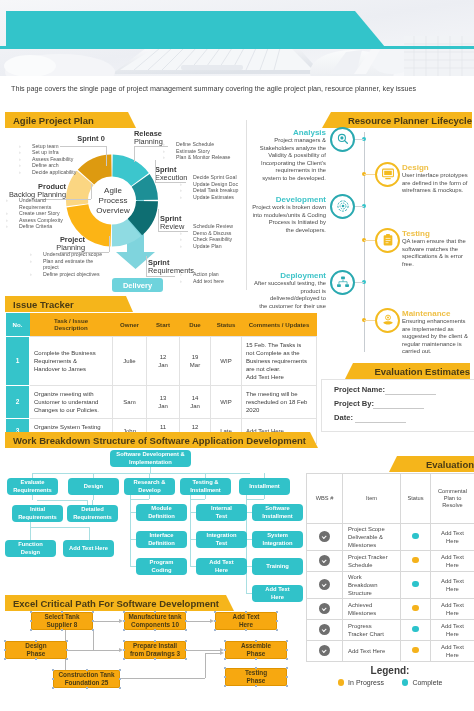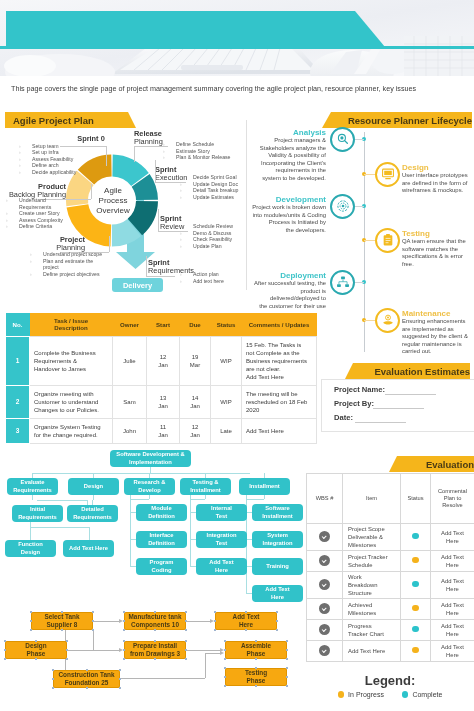--- a/index.html
+++ b/index.html
@@ -98,21 +98,21 @@
      table-layout:fixed;font-size:5.9px;color:#4a4a4a;background:#fff;}
   .evtable th{font-weight:normal;font-size:5.7px;line-height:7px;color:#4a4a4a;
      border:.6px solid #d8d8d8;padding:14px 2px;text-align:center;}
   .evtable td{border:.6px solid #d8d8d8;padding:1px 5px;line-height:8px;vertical-align:middle;height:18px;}
   .evtable td.c{text-align:center;}
   .chk{display:inline-block;width:11px;height:11px;border-radius:50%;background:#6f6f6f;position:relative;}
   .chk:after{content:"";position:absolute;left:3px;top:4.3px;width:3.2px;height:1.6px;
      border-left:1.1px solid #fff;border-bottom:1.1px solid #fff;transform:rotate(-45deg);}
   .dot{display:inline-block;width:6.5px;height:6.5px;border-radius:50%;}
   .legend{position:absolute;left:306px;top:665px;width:168px;text-align:center;}
-  .legend .lt{font-size:13px;font-weight:bold;color:#3c3c3c;margin-top:8px;}
+  .legend .lt{font-size:10px;font-weight:bold;color:#3c3c3c;}
   .legend .lr{margin-top:3px;font-size:7px;color:#3c3c3c;display:flex;justify-content:center;gap:18px;align-items:center;}
   .legend .li{display:flex;align-items:center;gap:4px;}
 </style>
 </head>
 <body>
 
 <div class="page">
 
   <div class="hero">
     <div class="hero-photo">
@@ -378,20 +378,23 @@
       <h4 class="y" style="left: 146px; width: 75px; top: 197px;">Maintenance</h4>
       <p style="left: 146px; width: 78px; top: 206px;">
         <span style="display:block">Ensuring enhancements</span>
         <span style="display:block">are implemented as</span>
         <span style="display:block">suggested by the client &amp;</span>
         <span style="display:block">regular maintenance is</span>
         <span style="display:block">carried out.</span>
       </p>
     </div>
 
+  <div class="tab l it-tab">
+    <span>Issue Tracker</span>
+  </div>
   <table class="ittable">
     <colgroup>
         <col style="width:24px">
         <col style="width:83px">
         <col style="width:34px">
         <col style="width:33px">
         <col style="width:31px">
         <col style="width:31px">
         <col style="width:75px">
       </colgroup>
@@ -498,20 +501,23 @@
   </div>
   <div class="ecbox">
     <div class="ecrow" style="left:12px;top:5px;">Project Name:</div>
     <div class="ecline" style="left:63px;top:13.5px;width:51px;"></div>
     <div class="ecrow" style="left:12px;top:19px;">Project By:</div>
     <div class="ecline" style="left:51px;top:27.5px;width:51px;"></div>
     <div class="ecrow" style="left:12px;top:33px;">Date:</div>
     <div class="ecline" style="left:33px;top:41.5px;width:51px;"></div>
   </div>
 
+  <div class="tab l wbs-tab">
+    <span>Work Breakdown Structure of Software Application Development</span>
+  </div>
   <div class="wbs">
       <div class="wlink" style="left: 246px; top: 145px; width: 6px; height: 0.7px;"></div>
       <div class="wlink" style="left: 246px; top: 118px; width: 6px; height: 0.7px;"></div>
       <div class="wlink" style="left: 246px; top: 91px; width: 6px; height: 0.7px;"></div>
       <div class="wlink" style="left: 246px; top: 64px; width: 6px; height: 0.7px;"></div>
       <div class="wlink" style="left: 246px; top: 50.5px; width: 18px; height: 0.7px;"></div>
       <div class="wlink" style="left: 264px; top: 47px; width: 0.7px; height: 4px;"></div>
       <div class="wlink" style="left: 246px; top: 47px; width: 0.7px; height: 98px;"></div>
       <div class="wlink" style="left: 264px; top: 24.5px; width: 0.7px; height: 6px;"></div>
       <div class="wlink" style="left: 190px; top: 118px; width: 6px; height: 0.7px;"></div>
@@ -652,20 +658,23 @@
         </div>
       </div>
       <div class="wnode" style="left: 252px; top: 137px; width: 51px; height: 17px;">
         <div>
           <div>Add Text</div>
           <div>Here</div>
         </div>
       </div>
     </div>
 
+  <div class="tab l cp-tab">
+    <span>Excel Critical Path For Software Development</span>
+  </div>
   <div class="cp">
       <div class="cpl" style="left: 93px; top: 9.5px; width: 27px; height: 0.7px;"></div>
       <div class="cparrow" style="left: 119px; top: 7.5px; border-top: 2.5px solid transparent; border-bottom: 2.5px solid transparent; border-left: 4px solid rgb(181, 181, 181);"></div>
       <div class="cpl" style="left: 186px; top: 9.5px; width: 25px; height: 0.7px;"></div>
       <div class="cparrow" style="left: 210px; top: 7.5px; border-top: 2.5px solid transparent; border-bottom: 2.5px solid transparent; border-left: 4px solid rgb(181, 181, 181);"></div>
       <div class="cpl" style="left: 67px; top: 38.5px; width: 53px; height: 0.7px;"></div>
       <div class="cparrow" style="left: 119px; top: 36.5px; border-top: 2.5px solid transparent; border-bottom: 2.5px solid transparent; border-left: 4px solid rgb(181, 181, 181);"></div>
       <div class="cpl" style="left: 93px; top: 19px; width: 0.7px; height: 20px;"></div>
       <div class="cpl" style="left: 65px; top: 19px; width: 0.7px; height: 49px;"></div>
       <div class="cparrow" style="left: 63px; top: 64px; border-left: 2.5px solid transparent; border-right: 2.5px solid transparent; border-top: 4px solid rgb(181, 181, 181);"></div>

